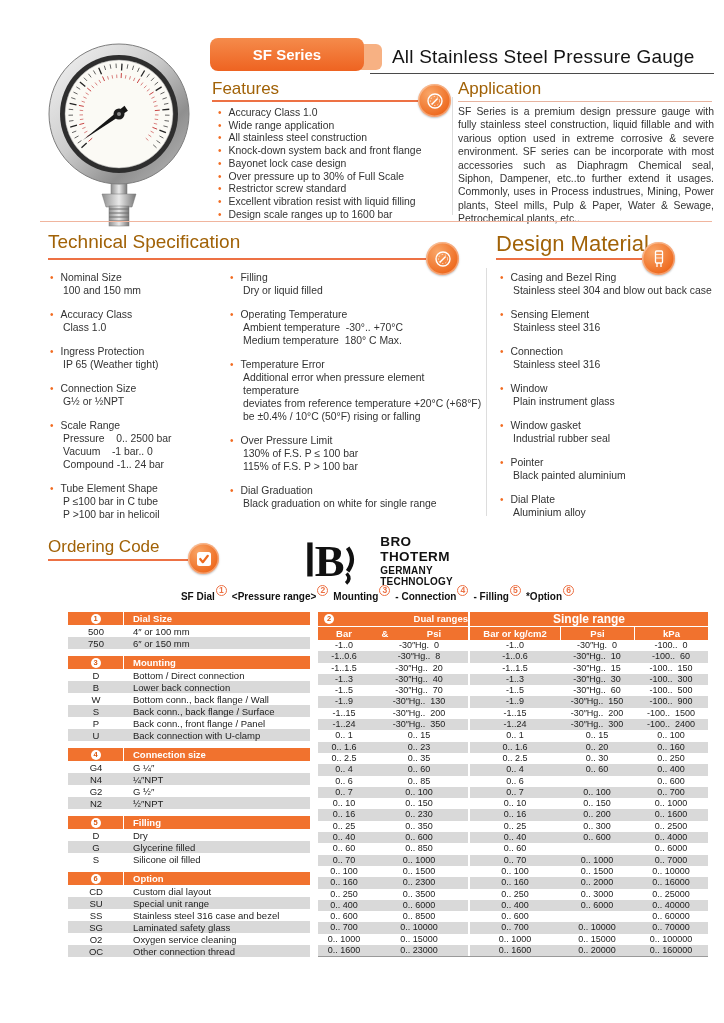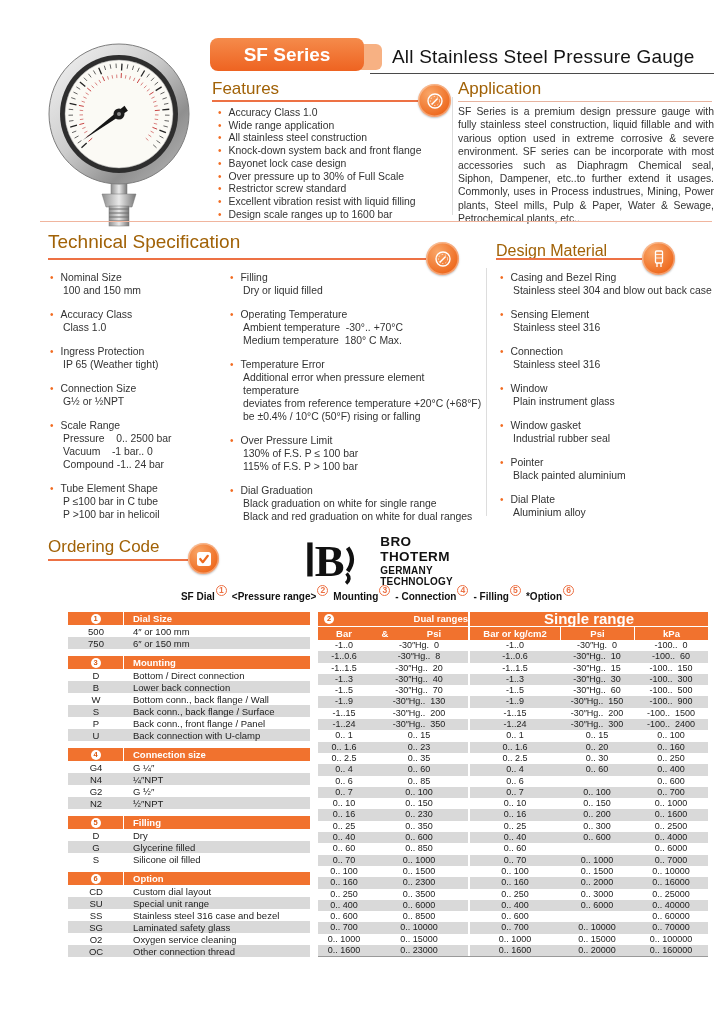--- a/index.html
+++ b/index.html
@@ -1,21 +1,21 @@
 <!DOCTYPE html>
 <html><head>
 <meta charset="utf-8">
 <style>
   *{margin:0;padding:0;box-sizing:border-box}
   html,body{background:#fff}
   #page{position:relative;width:724px;height:1023px;background:#fff;font-family:"Liberation Sans",sans-serif;overflow:hidden}
 
   
   #badge-back{position:absolute;left:214px;top:44px;width:168px;height:26px;background:#F7B183;border-radius:6px}
-  #badge{position:absolute;left:210px;top:38px;width:154px;height:33px;background:linear-gradient(180deg,#F58B4B,#EE6321);border-radius:8px;color:#fff;font-size:19px;font-weight:bold;display:flex;align-items:center;justify-content:center}
+  #badge{position:absolute;left:210px;top:38px;width:154px;height:33px;background:linear-gradient(180deg,#F58B4B,#EE6321);border-radius:8px;color:#fff;font-size:15px;font-weight:bold;display:flex;align-items:center;justify-content:center}
   #page-title{position:absolute;left:392px;top:46px;font-size:19px;color:#141414;font-weight:500;letter-spacing:.2px}
   #title-rule{position:absolute;left:370px;top:73px;width:344px;height:1px;background:#4a4a4a}
 
   .sec-heading{position:absolute;color:#a16207;font-size:17px}
   .rule{position:absolute;background:#ED7144}
   .sec-icon{position:absolute;width:33px;height:33px;border-radius:50%;background:radial-gradient(circle at 35% 30%,#F9A668,#EE6A1F 72%);box-shadow:inset 0 0 0 1.5px rgba(255,255,255,.35),0 1px 2px rgba(0,0,0,.25);display:flex;align-items:center;justify-content:center}
 
   #features-heading{left:212px;top:79px}
   #features-rule{left:212px;top:100px;width:206px;height:2px}
   #features-icon{left:418px;top:84px}
@@ -32,21 +32,21 @@
 
   #tech-heading{left:48px;top:231px;font-size:19px}
   #tech-rule{left:48px;top:258px;width:378px;height:2px}
   #tech-icon{left:426px;top:242px}
   #tech-left{position:absolute;left:50px;top:271px;width:178px}
   #tech-mid{position:absolute;left:230px;top:271px;width:252px}
   .spec-item{margin-bottom:11px}
   .spec-title-row{display:flex;font-size:10.4px;color:#333;line-height:13px}
   .spec-line{padding-left:13px;font-size:10.4px;line-height:13px;color:#333;white-space:pre-wrap}
 
-  #dm-heading{left:496px;top:242px;font-size:16px}
+  #dm-heading{left:496px;top:231px;font-size:22px}
   #dm-rule{left:496px;top:258px;width:146px;height:2px}
   #dm-icon{left:642px;top:242px}
   #dm-list{position:absolute;left:500px;top:271px;width:218px}
   #v-rule-mid{position:absolute;left:486px;top:268px;width:1px;height:248px;background:#ddd}
 
   #ordering-heading{left:48px;top:537px}
   #ordering-rule{left:48px;top:559px;width:140px;height:2px}
   #ordering-icon{left:188px;top:543px;width:31px;height:31px}
 
   #brand{position:absolute;left:303px;top:534px;display:flex;align-items:center}
@@ -70,21 +70,21 @@
   .lt-row.alt{background:#D9D9D9}
   .lt-code{width:56px;text-align:center}
   .lt-desc{flex:1;padding-left:9px}
 
   
   #range-table{position:absolute;left:318px;top:612px;width:390px;border-bottom:1px solid #999}
   .rt-hdr{display:flex;height:14px;color:#fff;font-weight:bold}
   .rt-h1a{width:150px;background:#F1722E;display:flex;align-items:center}
   .rt-h1a .circle-num{margin-left:6px}
   .rt-h1a-label{flex:1;text-align:right;font-size:9.5px;line-height:14px}
-  .rt-h1b{width:240px;background:#F1722E;border-left:2px solid #fff;text-align:center;font-size:15px;line-height:14px}
+  .rt-h1b{width:240px;background:#F1722E;border-left:2px solid #fff;text-align:center;font-size:12px;line-height:14px}
   .rt-sub{display:flex;height:13px;margin-top:1px;color:#fff;font-weight:bold;font-size:9.5px;line-height:13px;text-align:center}
   .sh{background:#F1722E}
   .sh1{width:52px}.sh2{width:30px}.sh3{width:68px}
   .sh4{width:92px;border-left:2px solid #fff}
   .sh5{width:74px;border-left:1px solid #fff}
   .sh6{width:74px;border-left:1px solid #fff}
   .rt-row{display:flex;height:11.3px;font-size:9px;line-height:11.3px;color:#222}
   .rt-row.alt{background:#D9D9D9}
   .rt-c{white-space:pre;text-align:center;overflow:hidden}
   .rt-c1{width:52px}.rt-c2{width:98px}
@@ -362,21 +362,20 @@
         </div>
         <div class="spec-line">130% of F.S. P ≤ 100 bar</div>
         <div class="spec-line">115% of F.S. P &gt; 100 bar</div>
       </div>
       <div class="spec-item">
         <div class="spec-title-row">
           <span class="bullet">•</span>
           <span>Dial Graduation</span>
         </div>
         <div class="spec-line">Black graduation on white for single range</div>
-        <div class="spec-line">Black and red graduation on white for dual ranges</div>
       </div>
     </div>
 
   <div class="sec-heading" id="dm-heading">Design Material</div>
   <div class="rule" id="dm-rule"></div>
   <div class="sec-icon" id="dm-icon">
     <svg width="22" height="22" viewBox="-11 -11 22 22">
         <rect x="-3.5" y="-8" width="7" height="12" rx="1" fill="none" stroke="#fff" stroke-width="1.3"></rect>
         <line x1="-3.5" y1="-4.5" x2="3.5" y2="-4.5" stroke="#fff" stroke-width=".8"></line>
         <line x1="-3.5" y1="-1" x2="3.5" y2="-1" stroke="#fff" stroke-width=".8"></line>

